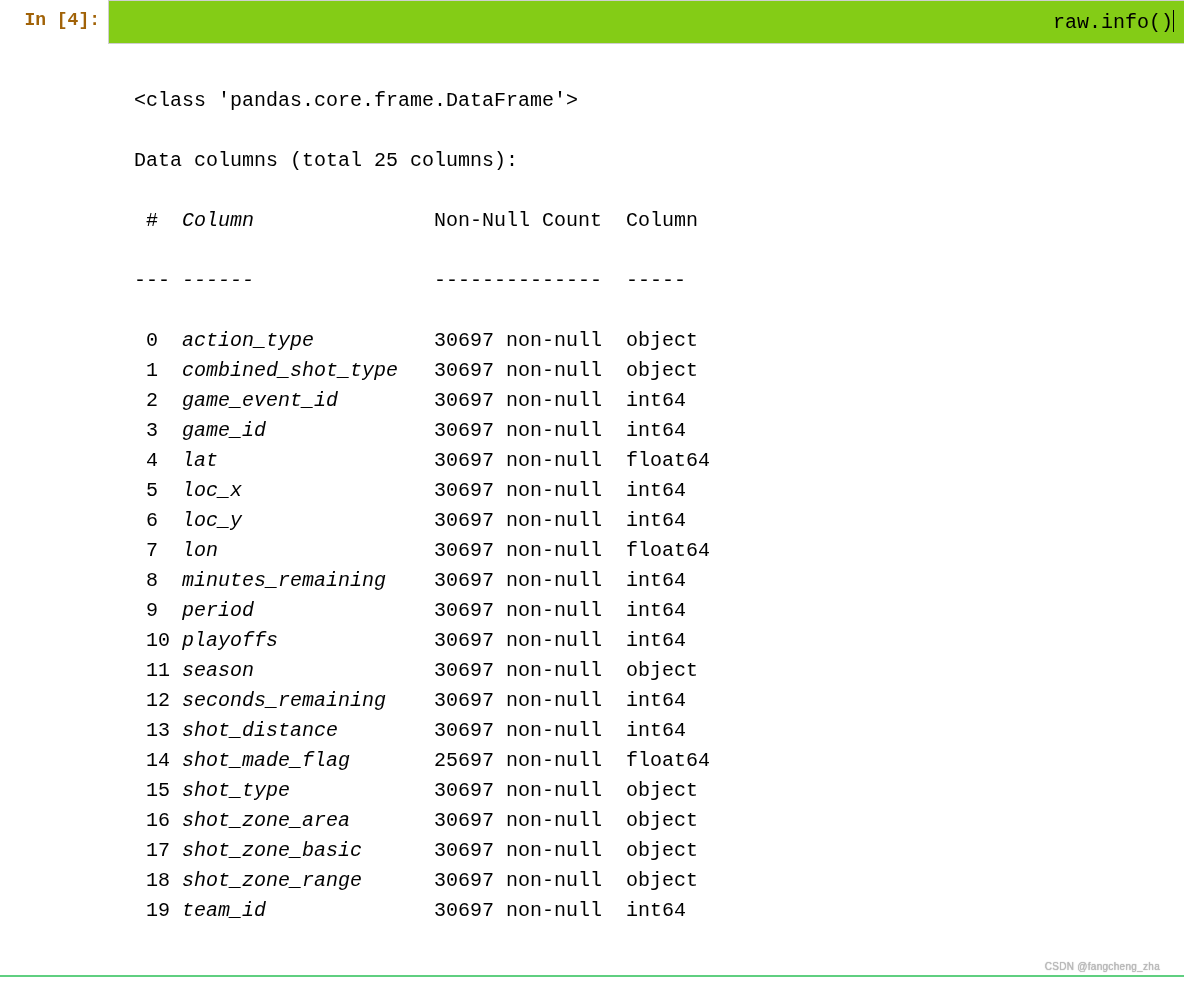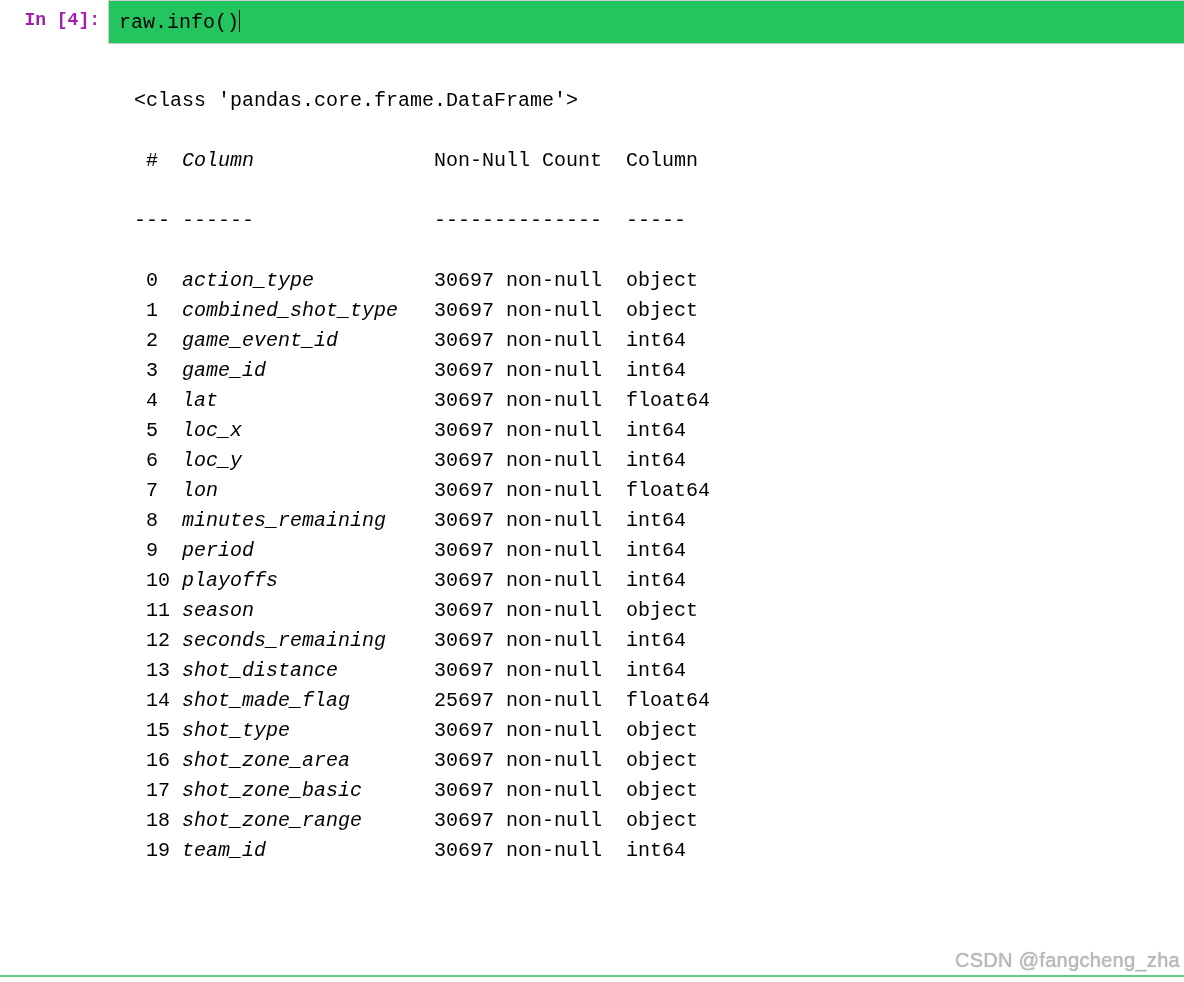--- a/index.html
+++ b/index.html
@@ -15,32 +15,33 @@
     .cell {
       display: flex;
       align-items: stretch;
     }
     .prompt-area {
       flex: 0 0 108px;
       text-align: right;
       padding: 10px 8px 10px 0;
     }
     .prompt {
-      color: #a21caf;
+      color: #a16207;
       font-weight: bold;
       font-size: 18px;
       white-space: pre;
     }
     .input-area {
       flex: 1;
-      background: #22c55e;
+      background: #84cc16;
       border: 1px solid #cfcfcf;
       border-right: none;
       padding: 9px 10px;
       font-size: 20px;
+      text-align: right;
     }
     .code-line { white-space: pre; }
     .tok-normal { color: #000; }
     .cursor {
       display: inline-block;
       width: 1px;
       height: 22px;
       background: #000;
       vertical-align: -4px;
       margin-left: 0px;
@@ -64,45 +65,46 @@
     .data-row .nn-col  { display:inline-block; width: 16ch; margin-left: 12px; }
     .data-row .dt-col  { display:inline-block; }
     .bottom-border {
       position: absolute;
       left: 0; right: 0; bottom: 5px;
       height: 2px;
       background: #5fcf80;
     }
     .watermark {
       position: absolute;
-      right: 4px;
+      right: 24px;
       bottom: 10px;
       color: #bbb;
       font-family: Arial, sans-serif;
-      font-size: 20px;
+      font-size: 10px;
       text-shadow: 0 0 1px #999;
       letter-spacing: 0.3px;
     }
   </style>
 </head>
 <body>
 
 <div class="cell">
   <div class="prompt-area">
     <span class="prompt">In [4]:</span>
   </div>
   <div class="input-area">
     <span class="code-line"><span class="tok-normal">raw.info()</span><span class="cursor"></span></span>
   </div>
 </div>
 
 <div class="output-row">
   <div class="output-prompt-spacer"></div>
   <div class="output-area">
 <div>&lt;class 'pandas.core.frame.DataFrame'&gt;</div>
+<div>Data columns (total 25 columns):</div>
 <div class="data-row"><span class="idx-col"> #  </span><span class="col-col">Column</span><span class="nn-col">Non-Null Count</span><span class="dt-col">Column</span></div>
 <div class="data-row"><span class="idx-col">--- </span><span class="col-col">------</span><span class="nn-col">--------------</span><span class="dt-col">-----</span></div>
 <div id="rows-container"><div class="data-row"><span class="idx-col"> 0  </span><span class="col-col">action_type</span><span class="nn-col">30697 non-null</span><span class="dt-col">object</span></div><div class="data-row"><span class="idx-col"> 1  </span><span class="col-col">combined_shot_type</span><span class="nn-col">30697 non-null</span><span class="dt-col">object</span></div><div class="data-row"><span class="idx-col"> 2  </span><span class="col-col">game_event_id</span><span class="nn-col">30697 non-null</span><span class="dt-col">int64</span></div><div class="data-row"><span class="idx-col"> 3  </span><span class="col-col">game_id</span><span class="nn-col">30697 non-null</span><span class="dt-col">int64</span></div><div class="data-row"><span class="idx-col"> 4  </span><span class="col-col">lat</span><span class="nn-col">30697 non-null</span><span class="dt-col">float64</span></div><div class="data-row"><span class="idx-col"> 5  </span><span class="col-col">loc_x</span><span class="nn-col">30697 non-null</span><span class="dt-col">int64</span></div><div class="data-row"><span class="idx-col"> 6  </span><span class="col-col">loc_y</span><span class="nn-col">30697 non-null</span><span class="dt-col">int64</span></div><div class="data-row"><span class="idx-col"> 7  </span><span class="col-col">lon</span><span class="nn-col">30697 non-null</span><span class="dt-col">float64</span></div><div class="data-row"><span class="idx-col"> 8  </span><span class="col-col">minutes_remaining</span><span class="nn-col">30697 non-null</span><span class="dt-col">int64</span></div><div class="data-row"><span class="idx-col"> 9  </span><span class="col-col">period</span><span class="nn-col">30697 non-null</span><span class="dt-col">int64</span></div><div class="data-row"><span class="idx-col"> 10 </span><span class="col-col">playoffs</span><span class="nn-col">30697 non-null</span><span class="dt-col">int64</span></div><div class="data-row"><span class="idx-col"> 11 </span><span class="col-col">season</span><span class="nn-col">30697 non-null</span><span class="dt-col">object</span></div><div class="data-row"><span class="idx-col"> 12 </span><span class="col-col">seconds_remaining</span><span class="nn-col">30697 non-null</span><span class="dt-col">int64</span></div><div class="data-row"><span class="idx-col"> 13 </span><span class="col-col">shot_distance</span><span class="nn-col">30697 non-null</span><span class="dt-col">int64</span></div><div class="data-row"><span class="idx-col"> 14 </span><span class="col-col">shot_made_flag</span><span class="nn-col">25697 non-null</span><span class="dt-col">float64</span></div><div class="data-row"><span class="idx-col"> 15 </span><span class="col-col">shot_type</span><span class="nn-col">30697 non-null</span><span class="dt-col">object</span></div><div class="data-row"><span class="idx-col"> 16 </span><span class="col-col">shot_zone_area</span><span class="nn-col">30697 non-null</span><span class="dt-col">object</span></div><div class="data-row"><span class="idx-col"> 17 </span><span class="col-col">shot_zone_basic</span><span class="nn-col">30697 non-null</span><span class="dt-col">object</span></div><div class="data-row"><span class="idx-col"> 18 </span><span class="col-col">shot_zone_range</span><span class="nn-col">30697 non-null</span><span class="dt-col">object</span></div><div class="data-row"><span class="idx-col"> 19 </span><span class="col-col">team_id</span><span class="nn-col">30697 non-null</span><span class="dt-col">int64</span></div></div>
 
 
   </div>
 </div>
 
 <div class="bottom-border"></div>
 <div class="watermark">CSDN @fangcheng_zha</div>

